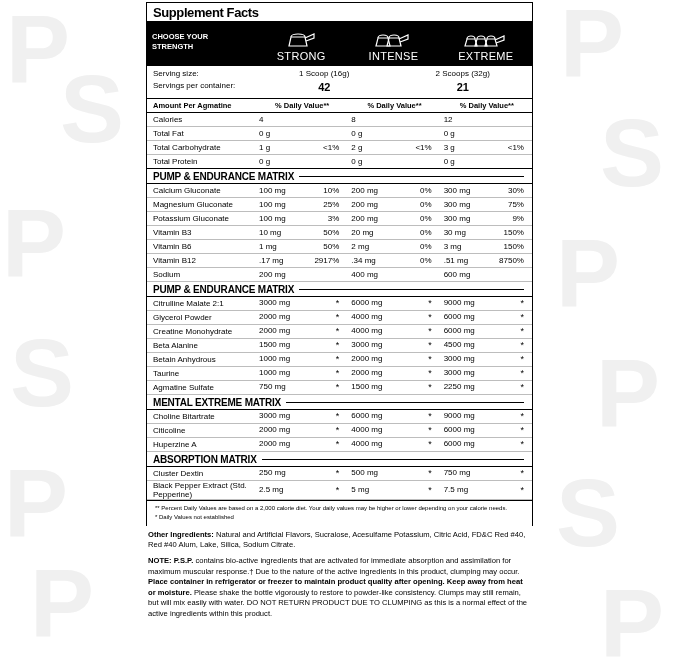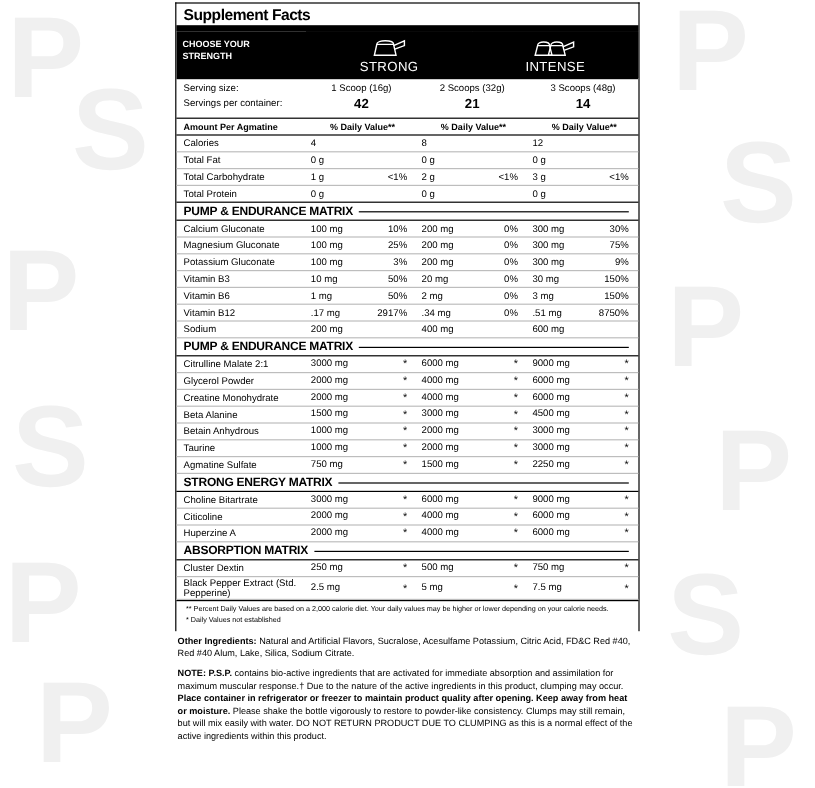--- a/index.html
+++ b/index.html
@@ -245,41 +245,53 @@
                   <path d="M3 17 L5 9 L15 9 L17 17 Z"></path>
                   <path d="M5 9 C5 5, 15 5, 15 9"></path>
                   <path d="M14 17 L16 9 L26 9 L28 17 Z"></path>
                   <path d="M16 9 C16 5, 26 5, 26 9"></path>
                   <path d="M26 10 L35 6 L35 10 L27 13"></path>
                 </g>
               </svg>
           </div>
           <div class="name">INTENSE</div>
         </div>
+        <div class="scol">
+          <div class="scoop-ico">
+            <svg width="46" height="20" viewBox="0 0 46 20">
+                <g fill="none" stroke="#fff" stroke-width="1.2">
+                  <path d="M2 17 L4 10 L12 10 L14 17 Z"></path>
+                  <path d="M4 10 C4 6, 12 6, 12 10"></path>
+                  <path d="M12 17 L14 10 L22 10 L24 17 Z"></path>
+                  <path d="M14 10 C14 6, 22 6, 22 10"></path>
+                  <path d="M22 17 L24 10 L32 10 L34 17 Z"></path>
+                  <path d="M24 10 C24 6, 32 6, 32 10"></path>
+                  <path d="M32 11 L41 7 L41 11 L33 14"></path>
+                </g>
+              </svg>
+          </div>
+          <div class="name">EXTREME</div>
+        </div>
       </div>
     </div>
 
     <div class="serving">
       <div class="serv-labels">
         <div>Serving size:</div>
         <div>Servings per container:</div>
       </div>
       <div class="serv-vals">
         <div class="serv-col">
           <div class="amt">1 Scoop (16g)</div>
           <div class="cnt">42</div>
         </div>
         <div class="serv-col">
           <div class="amt">2 Scoops (32g)</div>
           <div class="cnt">21</div>
         </div>
-        <div class="serv-col">
-          <div class="amt">3 Scoops (48g)</div>
-          <div class="cnt">14</div>
-        </div>
       </div>
     </div>
 
     <div class="row header-dv">
       <div class="lbl">Amount Per Agmatine</div>
       <div class="grp">
         <div class="cell">
             <span class="v"></span>
             <span class="dv">% Daily Value**</span>
           </div>
@@ -606,21 +618,21 @@
               <span class="v">1500 mg</span>
               <span class="dv star">*</span>
             </div>
             <div class="cell">
               <span class="v">2250 mg</span>
               <span class="dv star">*</span>
             </div>
           </div>
         </div>
         <div class="section">
-          <span>STRONG ENERGY MATRIX</span>
+          <span>MENTAL EXTREME MATRIX</span>
           <span class="rule"></span>
         </div>
         <div class="row thin">
           <div class="lbl">Choline Bitartrate</div>
           <div class="grp">
             <div class="cell">
               <span class="v">3000 mg</span>
               <span class="dv star">*</span>
             </div>
             <div class="cell">

